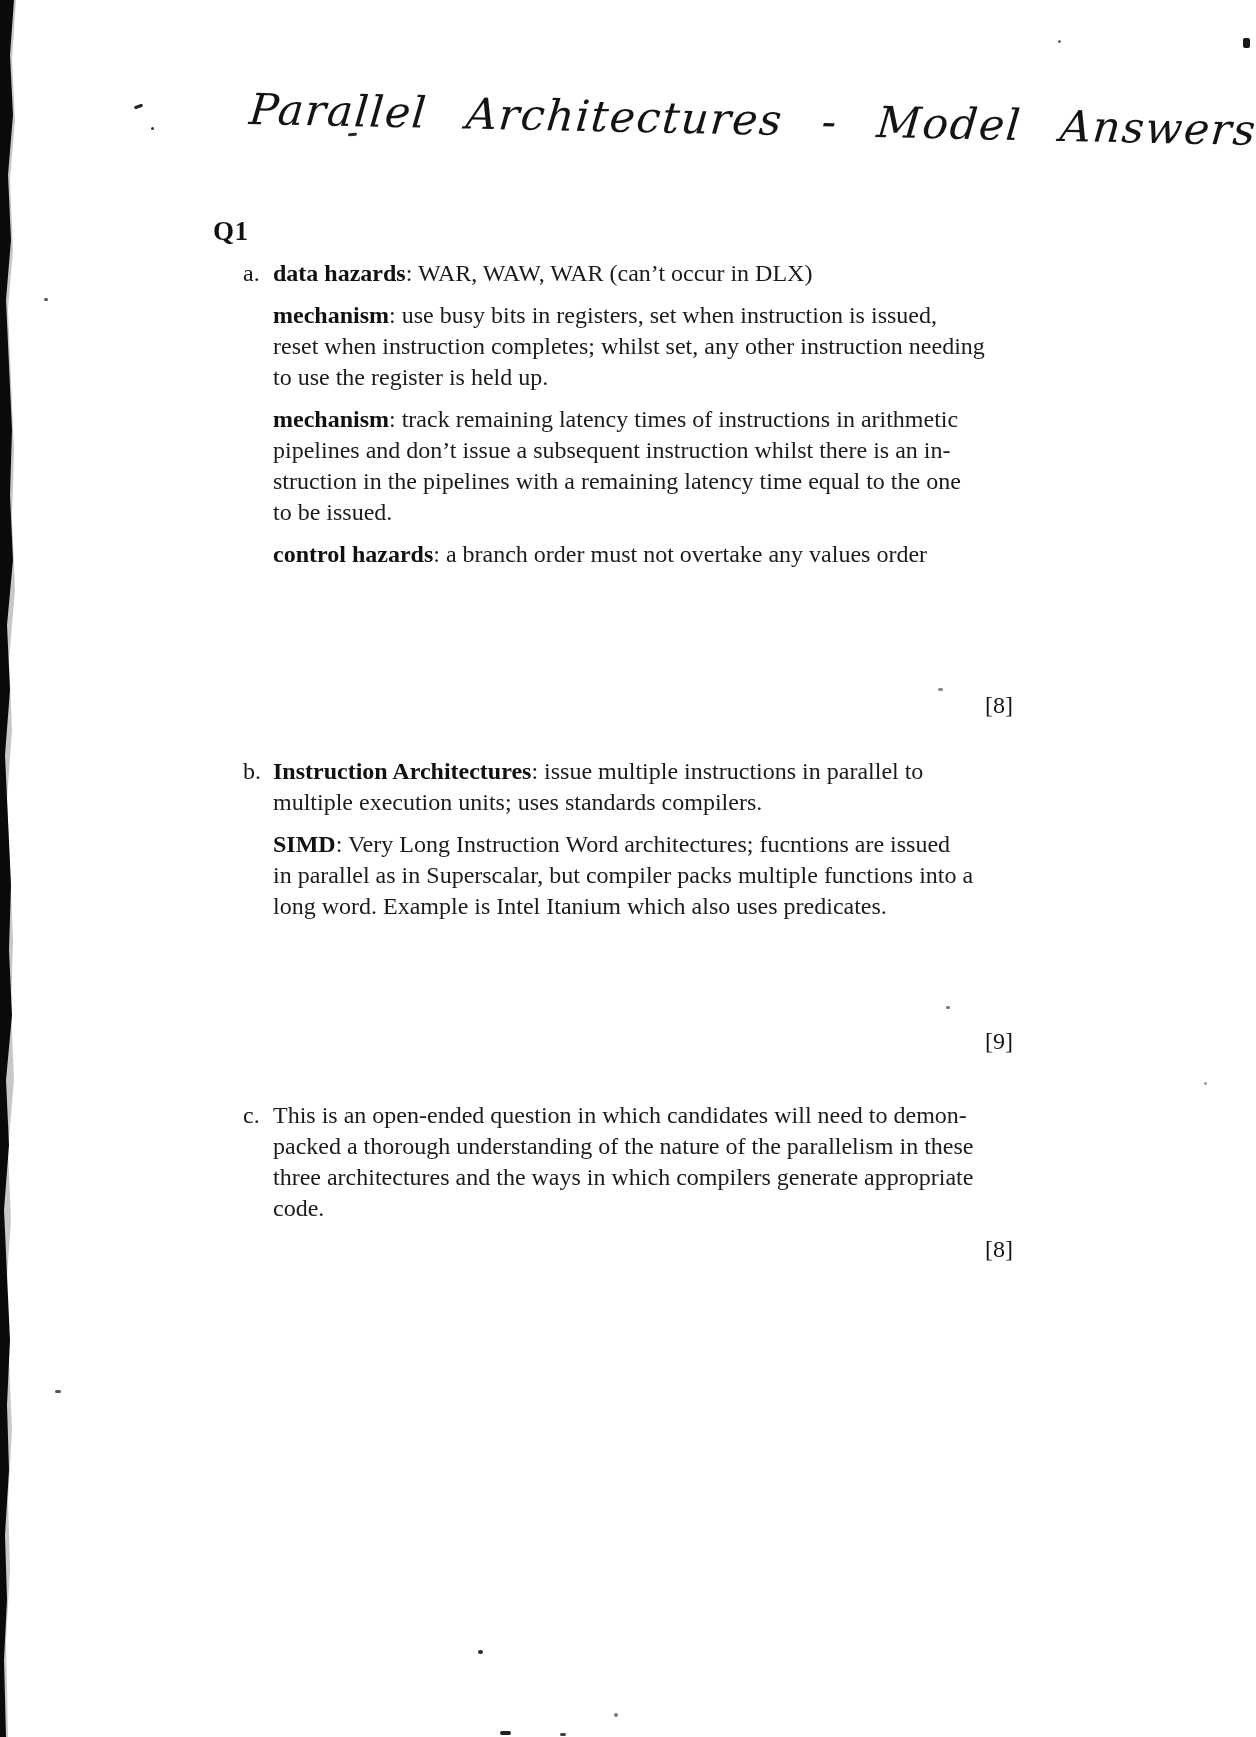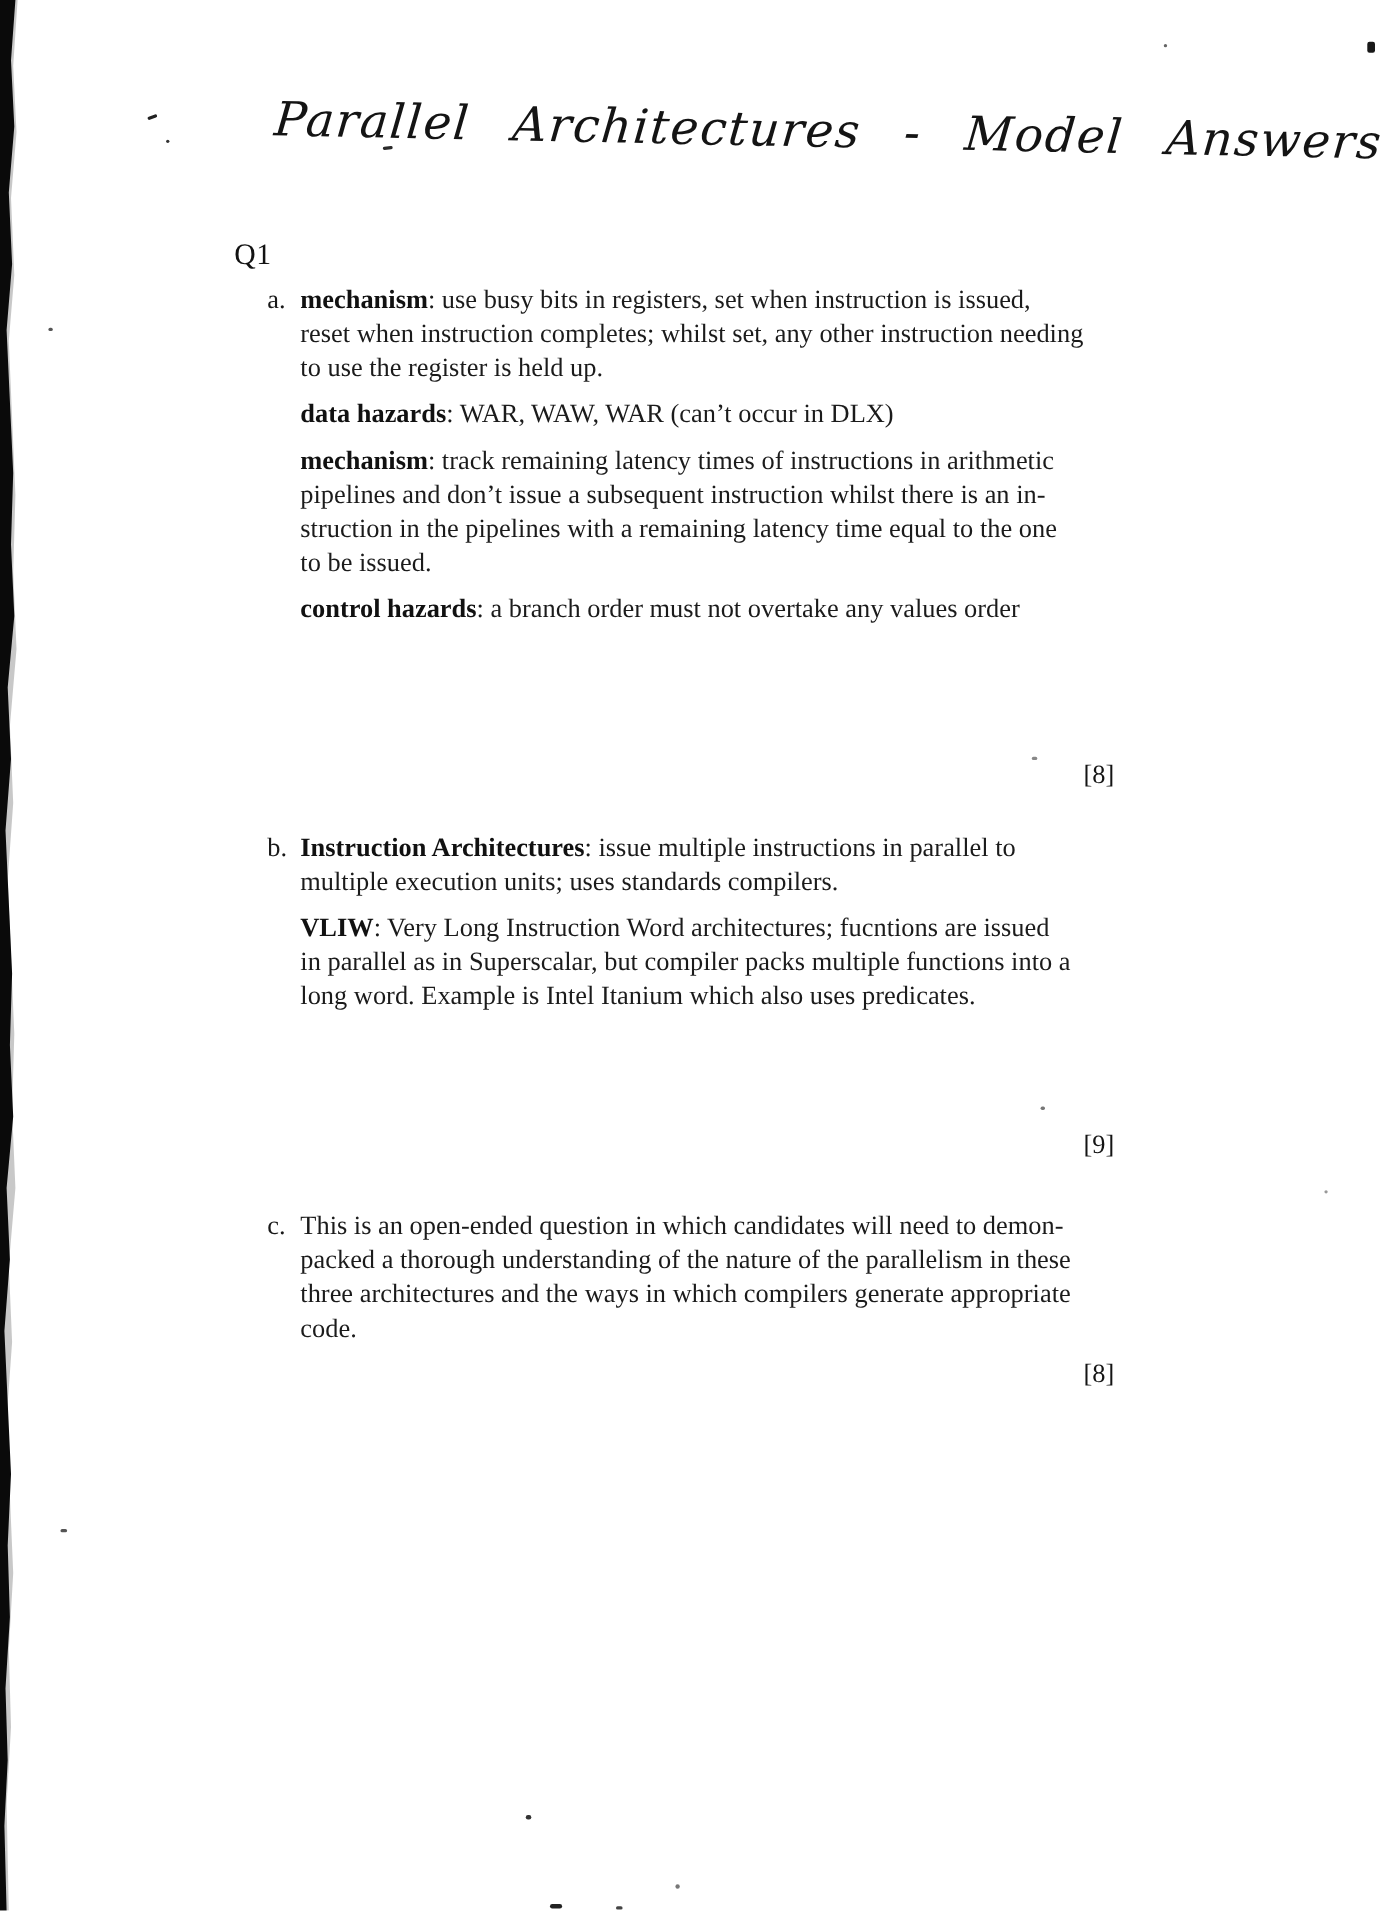--- a/index.html
+++ b/index.html
@@ -13,21 +13,21 @@
   
   .hand-title{
     position:absolute;left:252px;top:84px;width:940px;
     font-family:"DejaVu Serif", serif;font-style:italic;
     font-size:43px;color:#141414;white-space:nowrap;
     word-spacing:24px;letter-spacing:1.5px;
     transform:rotate(1.2deg) skewX(-4deg);transform-origin:left top;
   }
   .qnum{
     position:absolute;left:213px;top:216px;
-    font-size:27px;font-weight:normal;letter-spacing:0.5px;color:#121212;
+    font-size:27px;font-weight:bold;letter-spacing:0.5px;color:#121212;
   }
   .item{position:absolute;left:243px;width:790px;}
   .item-a{top:258px;}
   .item-b{top:756px;}
   .item-c{top:1100px;}
   .item-label{
     position:absolute;left:0;top:2px;font-size:24px;color:#181818;
   }
   .item-body{margin-left:30px;}
   .para{
@@ -54,40 +54,40 @@
     <polygon fill="#0a0a0a" points="0,0 14,0 10,55 13,115 8,175 11,240 6,300 9,365 12,430 10,495 13,560 7,625 10,690 5,755 8,820 11,885 9,950 12,1015 6,1080 9,1145 4,1210 7,1275 10,1340 7,1405 9,1470 5,1535 7,1600 4,1660 6,1737 0,1737"></polygon>
   </svg>
 
   <div class="hand-title">Parallel Architectures - Model Answers</div>
 
   <div class="qnum">Q1</div>
 
   <div class="item item-a">
     <span class="item-label">a.</span>
     <div class="item-body">
+      <p class="para"><span class="term">data hazards</span><span>: WAR, WAW, WAR (can’t occur in DLX)</span></p>
       <p class="para"><span class="term">mechanism</span><span>: use busy bits in registers, set when instruction is issued,
 reset when instruction completes; whilst set, any other instruction needing
 to use the register is held up.</span></p>
-      <p class="para"><span class="term">data hazards</span><span>: WAR, WAW, WAR (can’t occur in DLX)</span></p>
       <p class="para"><span class="term">mechanism</span><span>: track remaining latency times of instructions in arithmetic
 pipelines and don’t issue a subsequent instruction whilst there is an in-
 struction in the pipelines with a remaining latency time equal to the one
 to be issued.</span></p>
       <p class="para"><span class="term">control hazards</span><span>: a branch order must not overtake any values order</span></p>
     </div>
   </div>
 
   <div class="mark mark-1">[8]</div>
 
   <div class="item item-b">
     <span class="item-label">b.</span>
     <div class="item-body">
       <p class="para"><span class="term">Instruction Architectures</span><span>: issue multiple instructions in parallel to
 multiple execution units; uses standards compilers.</span></p>
-      <p class="para"><span class="term">VLIW</span><span>: Very Long Instruction Word architectures; fucntions are issued
+      <p class="para"><span class="term">SIMD</span><span>: Very Long Instruction Word architectures; fucntions are issued
 in parallel as in Superscalar, but compiler packs multiple functions into a
 long word. Example is Intel Itanium which also uses predicates.</span></p>
     </div>
   </div>
 
   <div class="mark mark-2">[9]</div>
 
   <div class="item item-c">
     <span class="item-label">c.</span>
     <div class="item-body">

